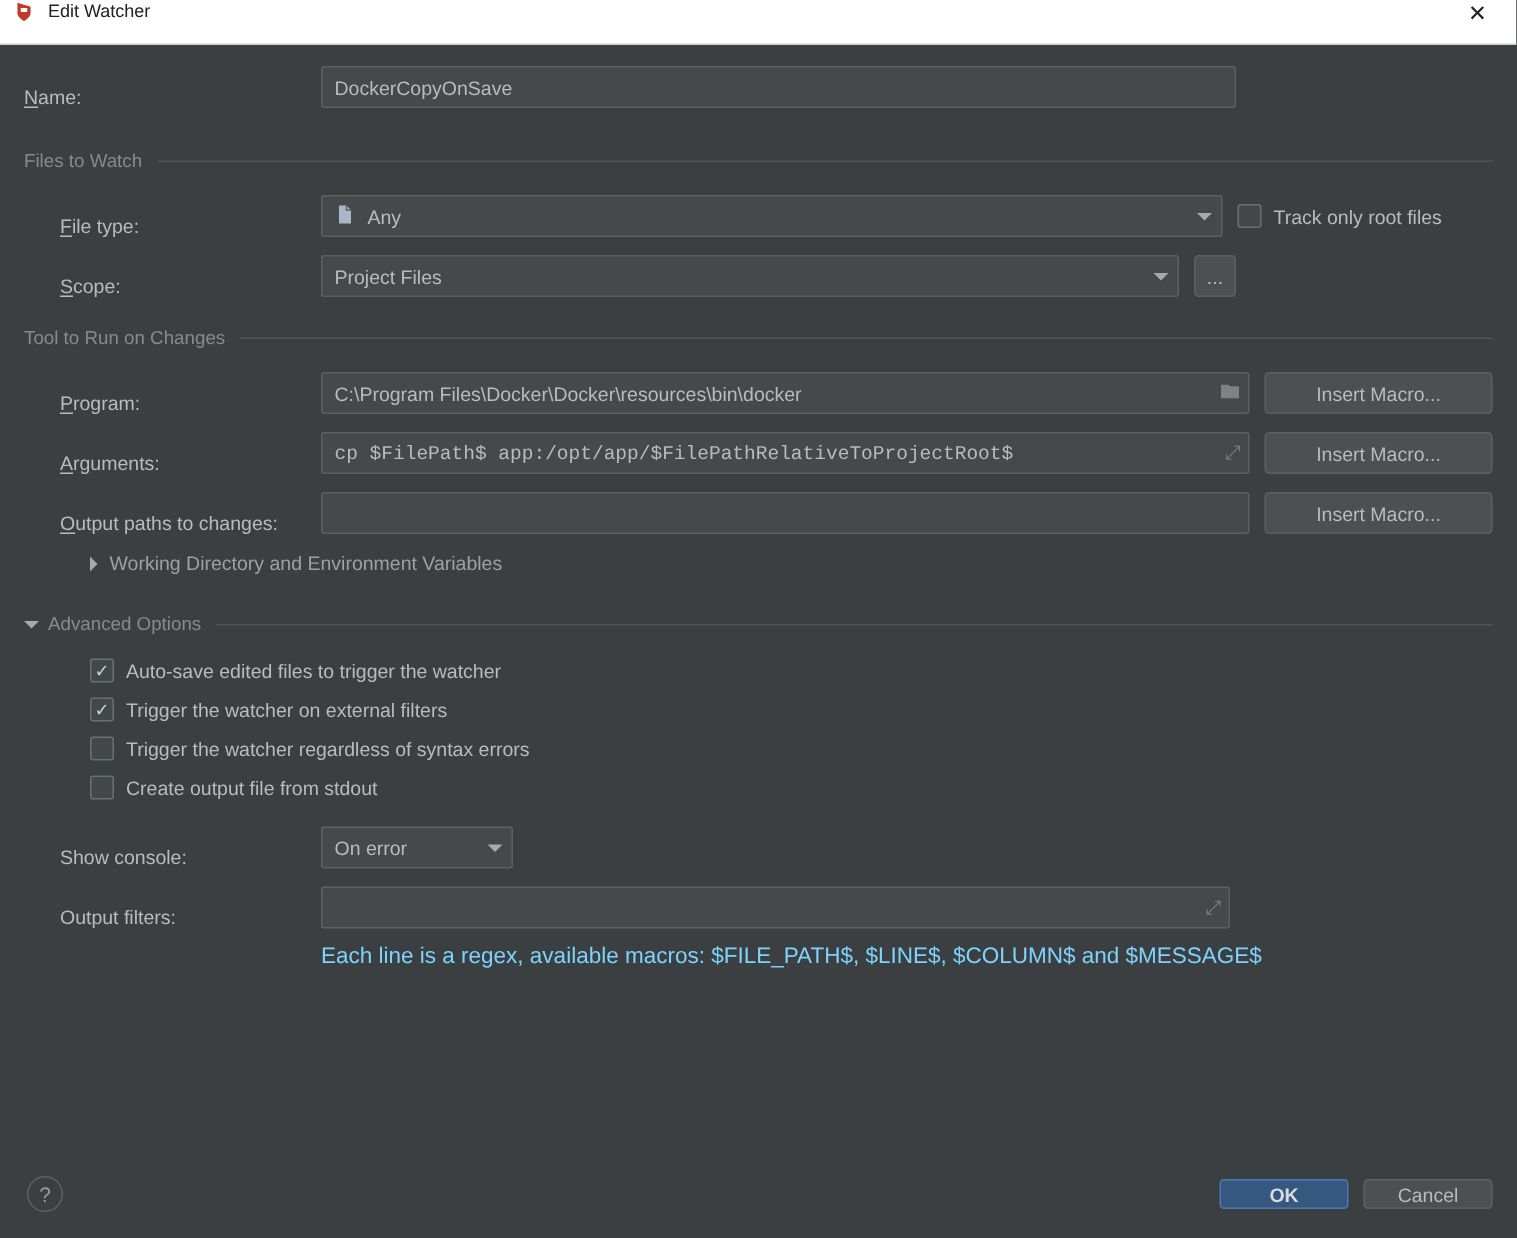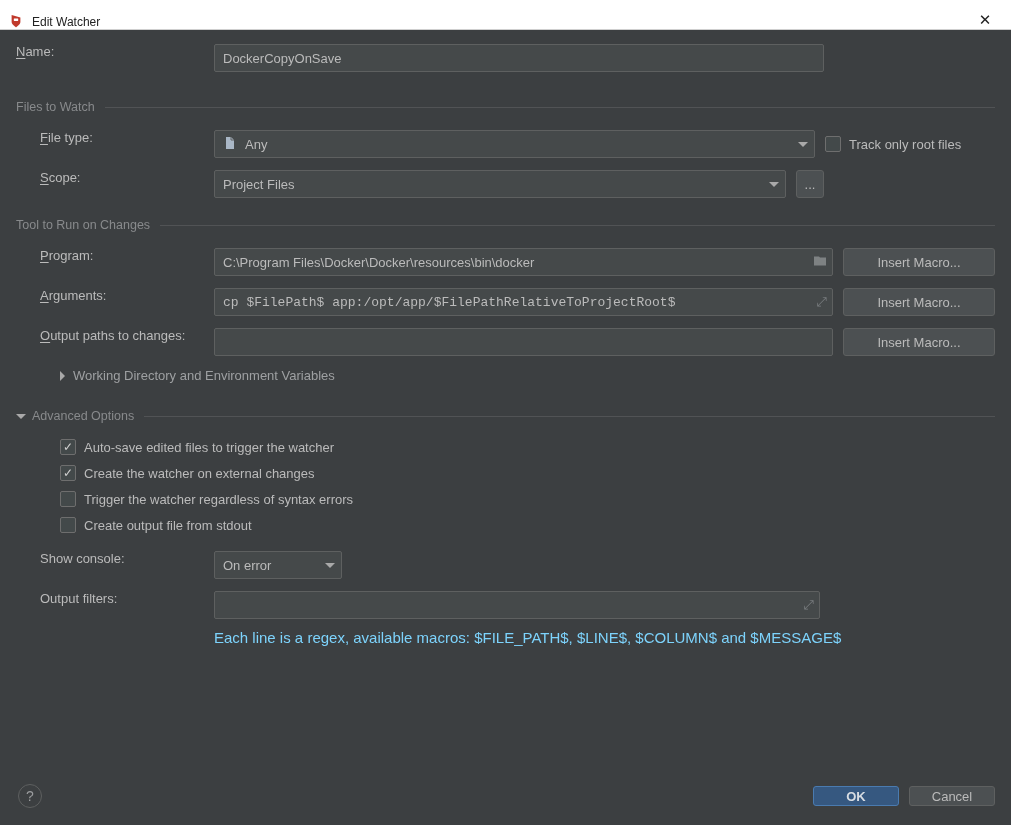--- a/index.html
+++ b/index.html
@@ -7,36 +7,36 @@
   body {
     font-family: "Segoe UI", Arial, sans-serif;
     font-size: 13px;
     background: #3c3f41;
     color: #bbbbbb;
   }
   .titlebar {
     height: 30px;
     background: #ffffff;
     display: flex;
-    align-items: flex-end;
+    align-items: flex-start;
     padding: 0 6px 0 8px;
     color: #1a1a1a;
     border-bottom: 1px solid #cfcfcf;
   }
   .titlebar .app-icon {
     width: 16px; height: 16px; margin-right: 8px;
     display: inline-flex; align-items: center; justify-content: center;
   }
   .titlebar .title-text { font-size: 12px; color: #222; }
   .titlebar .spacer { flex: 1; }
   .titlebar .close { width: 40px; text-align: center; font-size: 15px; color: #222; cursor: default; }
   .content { padding: 14px 16px 0 16px; }
   .row {
     display: flex;
-    align-items: flex-start;
+    align-items: flex-end;
     margin-bottom: 12px;
   }
   .label-col {
     width: 198px;
     flex-shrink: 0;
     color: #bbbbbb;
     font-size: 13px;
   }
   .indent .label-col { padding-left: 24px; width: 198px; }
   .u { text-decoration: underline; text-decoration-thickness: 1px; text-underline-offset: 2px; }
@@ -334,21 +334,21 @@
     <span>Advanced Options</span>
       <div class="line"></div>
   </div>
 
   <div class="check-row">
     <span class="checkbox checked"></span>
     <span>Auto-save edited files to trigger the watcher</span>
   </div>
   <div class="check-row">
     <span class="checkbox checked"></span>
-    <span>Create the watcher on external changes</span>
+    <span>Trigger the watcher on external filters</span>
   </div>
   <div class="check-row">
     <span class="checkbox"></span>
     <span>Trigger the watcher regardless of syntax errors</span>
   </div>
   <div class="check-row">
     <span class="checkbox"></span>
     <span>Create output file from stdout</span>
   </div>
 

